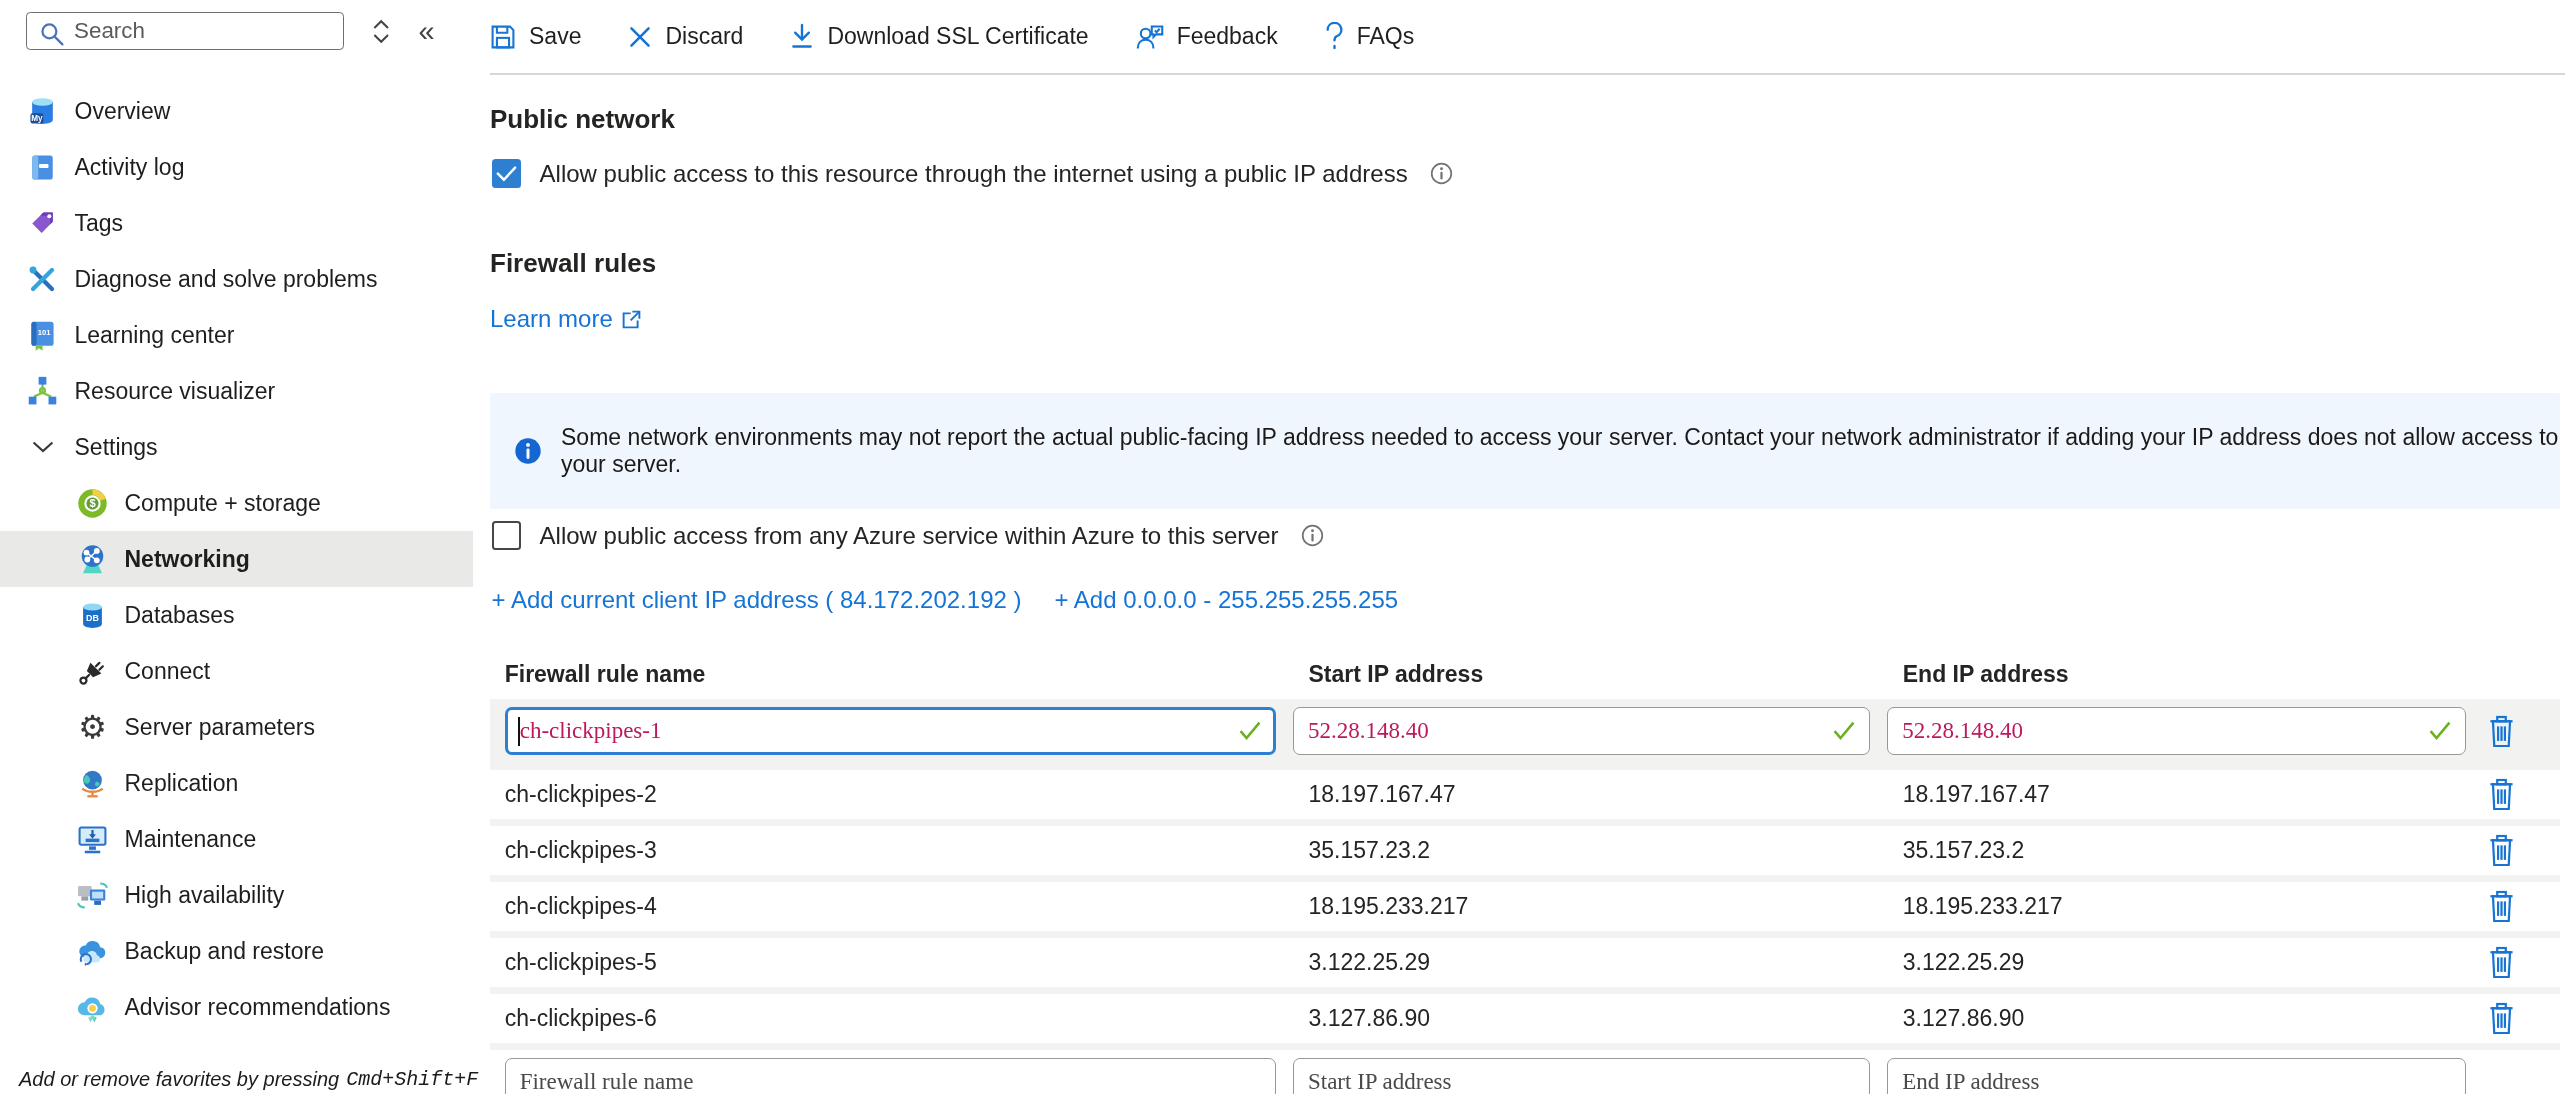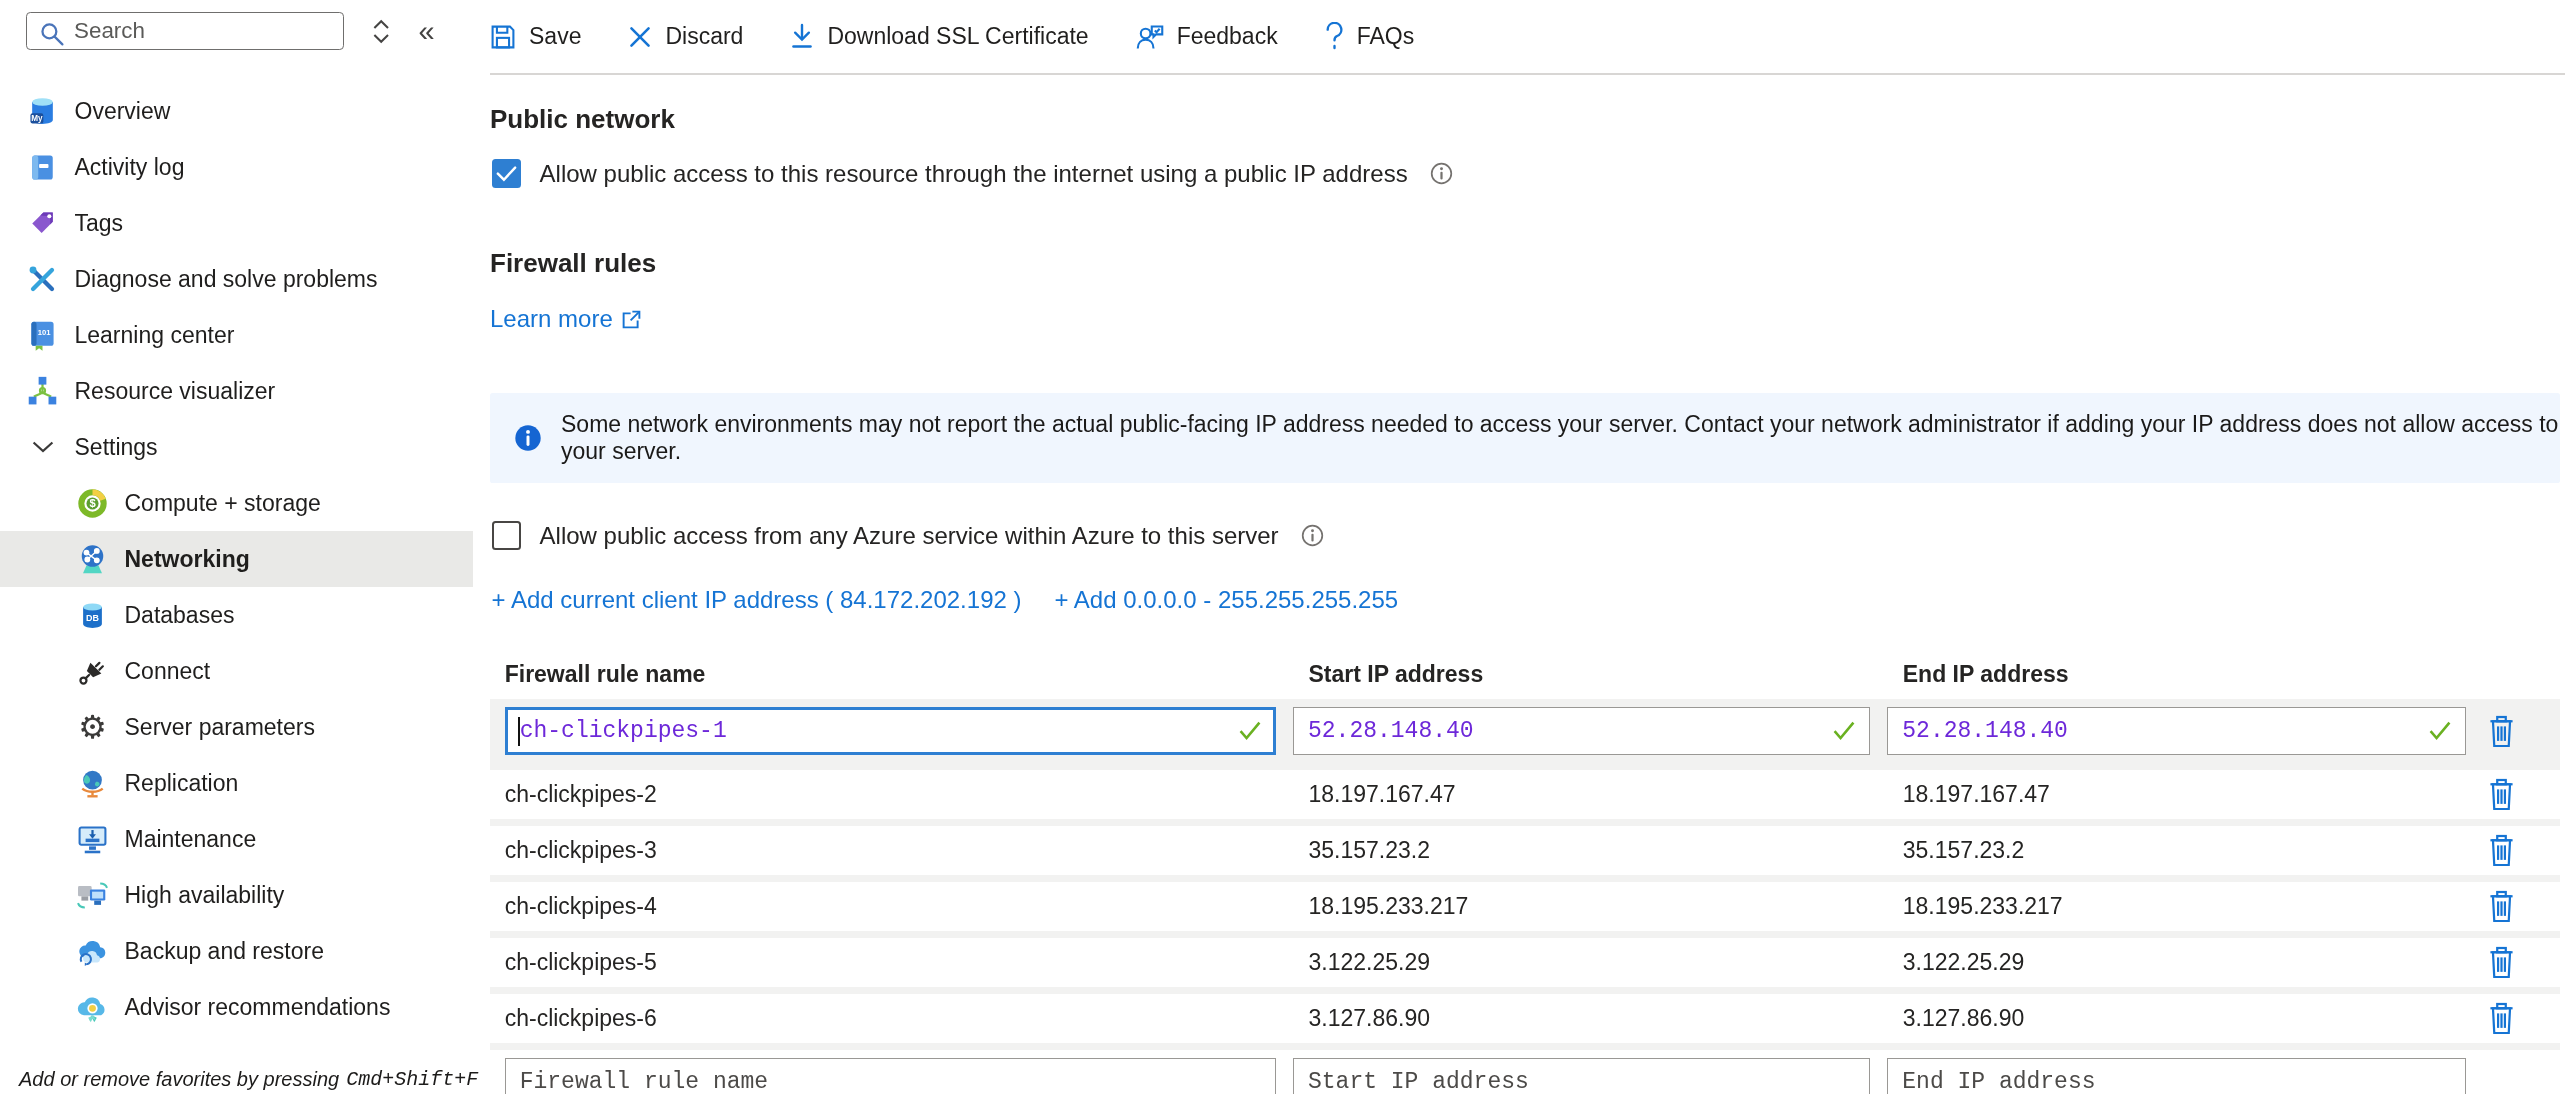--- a/index.html
+++ b/index.html
@@ -47,40 +47,40 @@
   .cbrow.first { left:8.6px; top:159px; }
   .cbrow.azure { left:8.6px; top:521px; }
   .checkbox { width:29px; height:29px; border-radius:3.5px; box-sizing:border-box; flex:none; cursor:pointer; }
   .checkbox.checked { background:#2e7fd2; display:flex; align-items:center; justify-content:center; }
   .checkbox.unchecked { background:#fff; border:2.6px solid #484644; }
   .info-ico { margin-left:3.5px; }
 
   .desc { position:absolute; left:7px; top:305px; font-size:24px; color:#252423; display:flex; align-items:center; gap:8.6px; white-space:nowrap; }
   .link { color:#1574d4; cursor:pointer; text-decoration:none; }
 
-  .banner { position:absolute; left:7px; top:393px; width:2070px; height:90px; background:#f0f6fe; border-radius:2.6px;
+  .banner { position:absolute; left:7px; top:393px; width:2070px; height:116px; background:#f0f6fe; border-radius:2.6px;
     display:flex; align-items:center; gap:19px; padding-left:24px; box-sizing:border-box; font-size:23px; color:#1b1a19; }
 
   .addlinks { position:absolute; left:8.6px; top:586px; display:flex; gap:33px; font-size:24px; }
 
   .thead { position:absolute; left:7px; top:661px; width:2070px; display:grid;
     grid-template-columns:771px 577px 579px 69px; column-gap:17.3px; padding-left:14.7px; box-sizing:border-box;
     font-size:23px; font-weight:700; color:#252423; }
   .thead .ippad { padding-left:15.5px; }
 
   .tbl { position:absolute; left:7px; top:699px; width:2070px; background:#f2f2f1; }
   .grid-row { display:grid; grid-template-columns:771px 577px 579px 69px; column-gap:17.3px; padding-left:14.7px; box-sizing:border-box; align-items:center; }
   .erow { height:64px; }
   .drow { background:#fff; height:49px; margin-top:7px; font-size:23px; color:#252423; }
   .drow .ip { padding-left:15.5px; }
   .newrow { background:#fff; height:64px; margin-top:7px; }
 
   .inp { position:relative; height:48px; }
-  .inp input { width:100%; height:100%; box-sizing:border-box; border:1.7px solid #9a9895; border-radius:0;
-    font-size:23px; padding:0 54px 0 14px; color:#6d28d9; background:#fff; font-family:Liberation Mono, monospace; outline:none; }
+  .inp input { width:100%; height:100%; box-sizing:border-box; border:1.7px solid #9a9895; border-radius:7px;
+    font-size:23px; padding:0 54px 0 14px; color:#be185d; background:#fff; font-family:Liberation Serif, serif; outline:none; }
   .inp input::placeholder { color:#4c4a48; opacity:1; }
   .inp.focused input { border:3.5px solid #2e7fd2; padding-left:12px; }
   .inp .check { position:absolute; right:14px; top:13px; }
   .caret { position:absolute; left:13px; top:9.5px; width:2.2px; height:29px; background:#111; }
 
   .trash-btn { width:35px; height:38px; cursor:pointer; display:flex; align-items:center; justify-content:center; }
 </style>
 </head>
 <body>
 

